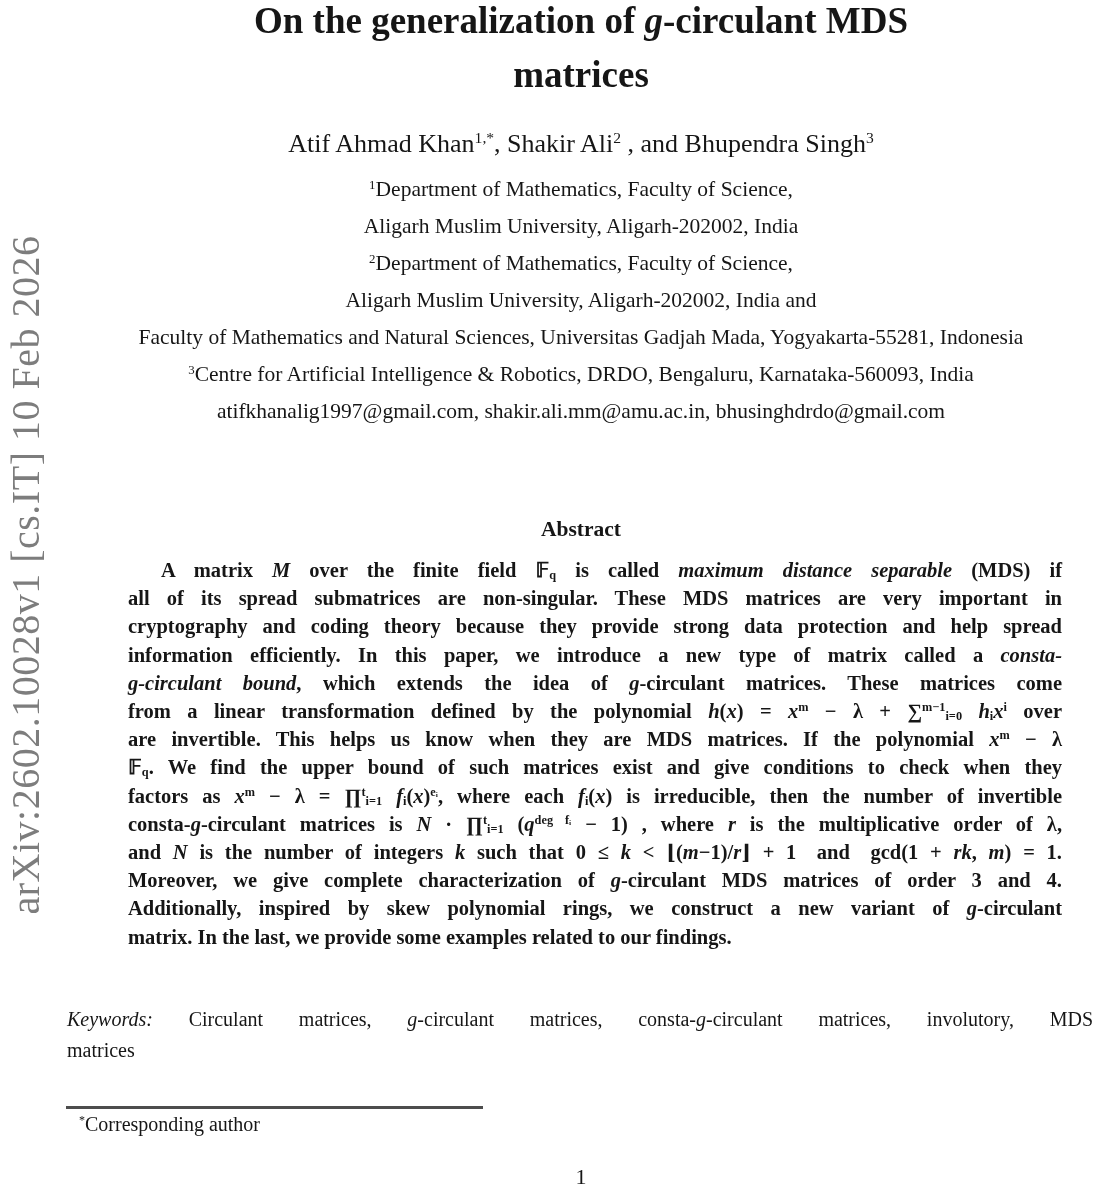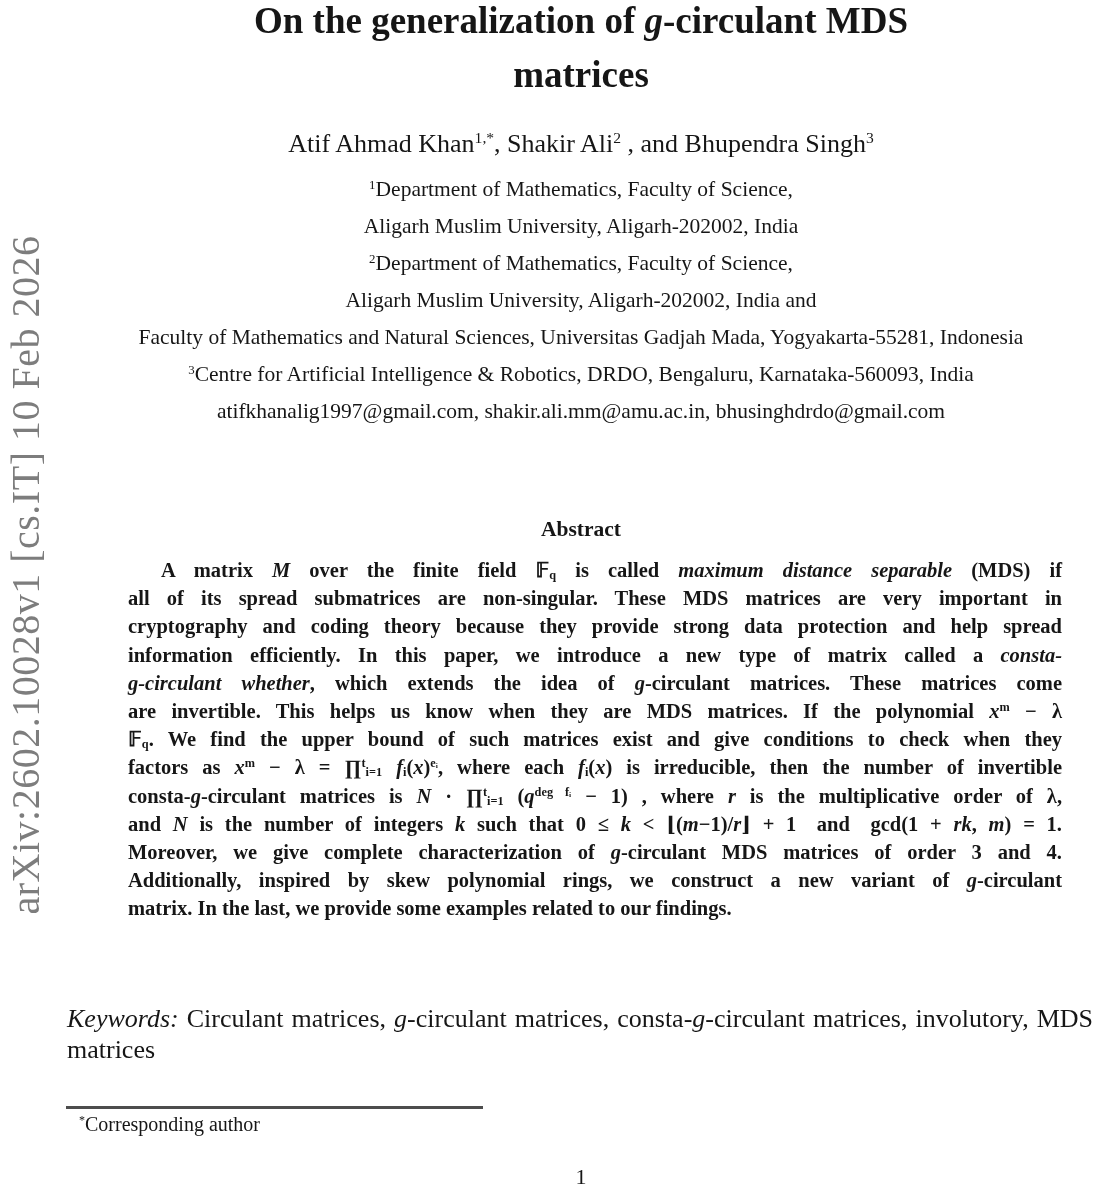--- a/index.html
+++ b/index.html
@@ -65,21 +65,21 @@
     font-size: 20.5px;
     line-height: 28.2px;
   }
   .aline { text-align: justify; text-align-last: justify; font-weight: bold; }
   .aline.first { padding-left: 33px; box-sizing: border-box; }
   .aline.last { text-align-last: left; }
 
   .kw-block {
     position: absolute;
     top: 1004px; left: 67px; width: 1026px;
-    font-size: 26px;
+    font-size: 20px;
     line-height: 30.5px;
   }
   .kline.just { text-align: justify; text-align-last: justify; }
 
   .footrule {
     position: absolute;
     top: 1106px; left: 66px;
     width: 417px; height: 3px;
     background: #4d4d4d;
   }
@@ -119,21 +119,22 @@
     <div>atifkhanalig1997@gmail.com, shakir.ali.mm@amu.ac.in, bhusinghdrdo@gmail.com</div>
   </div>
 
   <div class="abs-head">Abstract</div>
 
   <div class="abs-body">
     <div class="aline first">A matrix <i>M</i> over the finite field 𝔽<sub>q</sub> is called <i>maximum distance separable</i> (MDS) if</div>
     <div class="aline">all of its spread submatrices are non-singular. These MDS matrices are very important in</div>
     <div class="aline">cryptography and coding theory because they provide strong data protection and help spread</div>
     <div class="aline">information efficiently. In this paper, we introduce a new type of matrix called a <i>consta-</i></div>
-    <div class="aline"><i>g-circulant whether</i>, which extends the idea of <i>g</i>-circulant matrices. These matrices come</div>
+    <div class="aline"><i>g-circulant bound</i>, which extends the idea of <i>g</i>-circulant matrices. These matrices come</div>
+    <div class="aline">from a linear transformation defined by the polynomial <i>h</i>(<i>x</i>) = <i>x</i><sup>m</sup> − λ + ∑<sup>m−1</sup><sub>i=0</sub> <i>h</i><sub>i</sub><i>x</i><sup>i</sup> over</div>
     <div class="aline">are invertible. This helps us know when they are MDS matrices. If the polynomial <i>x</i><sup>m</sup> − λ</div>
     <div class="aline">𝔽<sub>q</sub>. We find the upper bound of such matrices exist and give conditions to check when they</div>
     <div class="aline">factors as <i>x</i><sup>m</sup> − λ = ∏<sup>t</sup><sub>i=1</sub> <i>f</i><sub>i</sub>(<i>x</i>)<sup>eᵢ</sup>, where each <i>f</i><sub>i</sub>(<i>x</i>) is irreducible, then the number of invertible</div>
     <div class="aline">consta-<i>g</i>-circulant matrices is <i>N</i> · ∏<sup>t</sup><sub>i=1</sub> (<i>q</i><sup>deg fᵢ</sup> − 1) , where <i>r</i> is the multiplicative order of λ,</div>
     <div class="aline">and <i>N</i> is the number of integers <i>k</i> such that 0 ≤ <i>k</i> &lt; ⌊(<i>m</i>−1)/<i>r</i>⌋ + 1 and gcd(1 + <i>rk</i>, <i>m</i>) = 1.</div>
     <div class="aline">Moreover, we give complete characterization of <i>g</i>-circulant MDS matrices of order 3 and 4.</div>
     <div class="aline">Additionally, inspired by skew polynomial rings, we construct a new variant of <i>g</i>-circulant</div>
     <div class="aline last">matrix. In the last, we provide some examples related to our findings.</div>
   </div>
 

